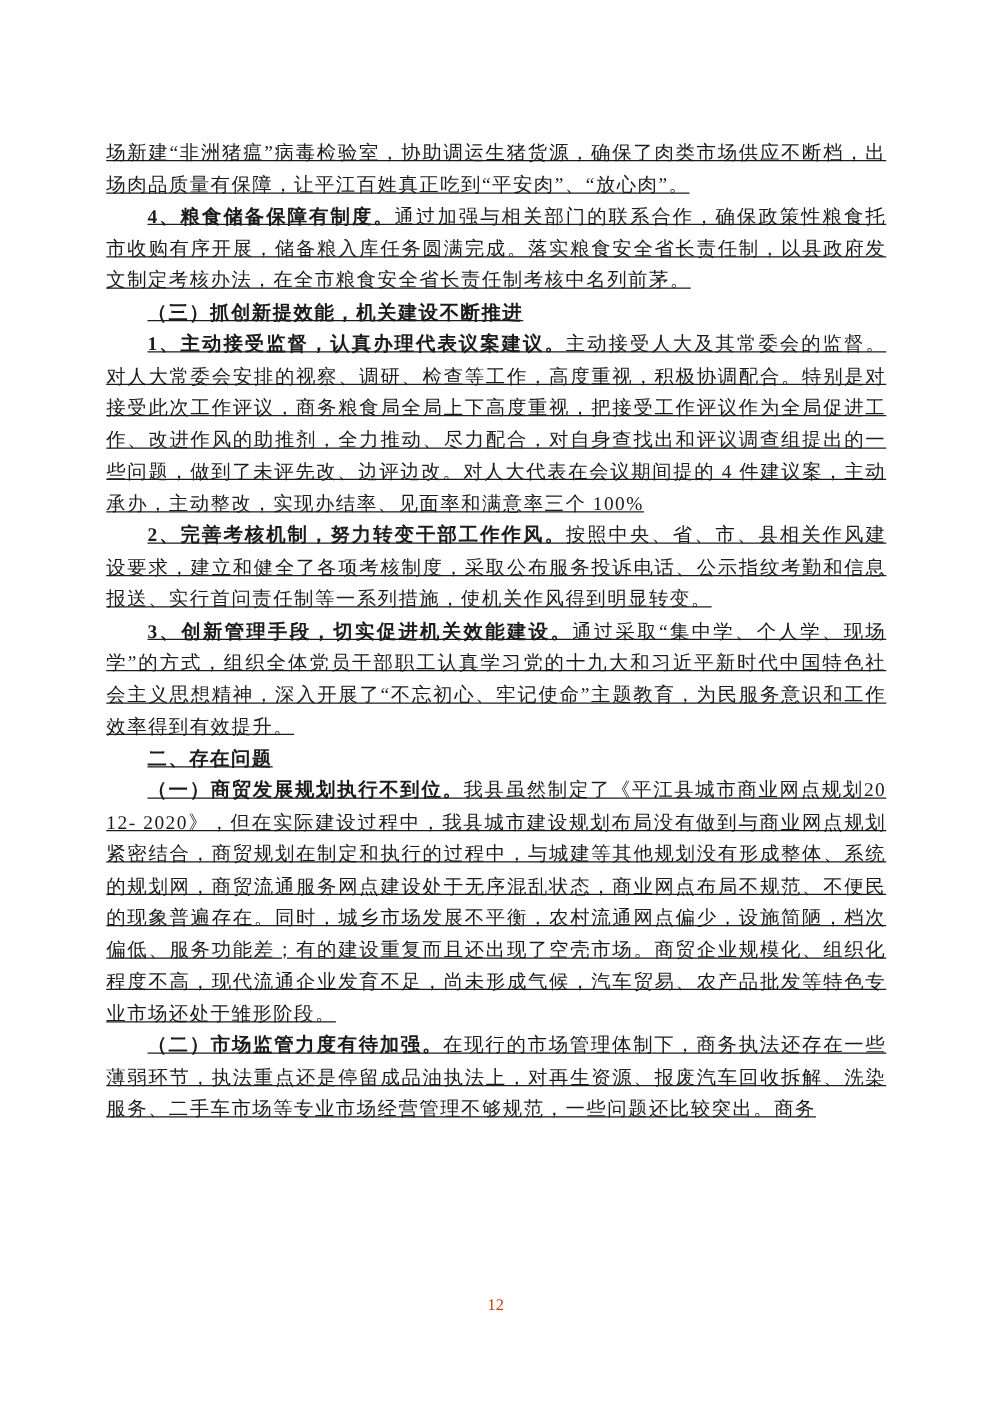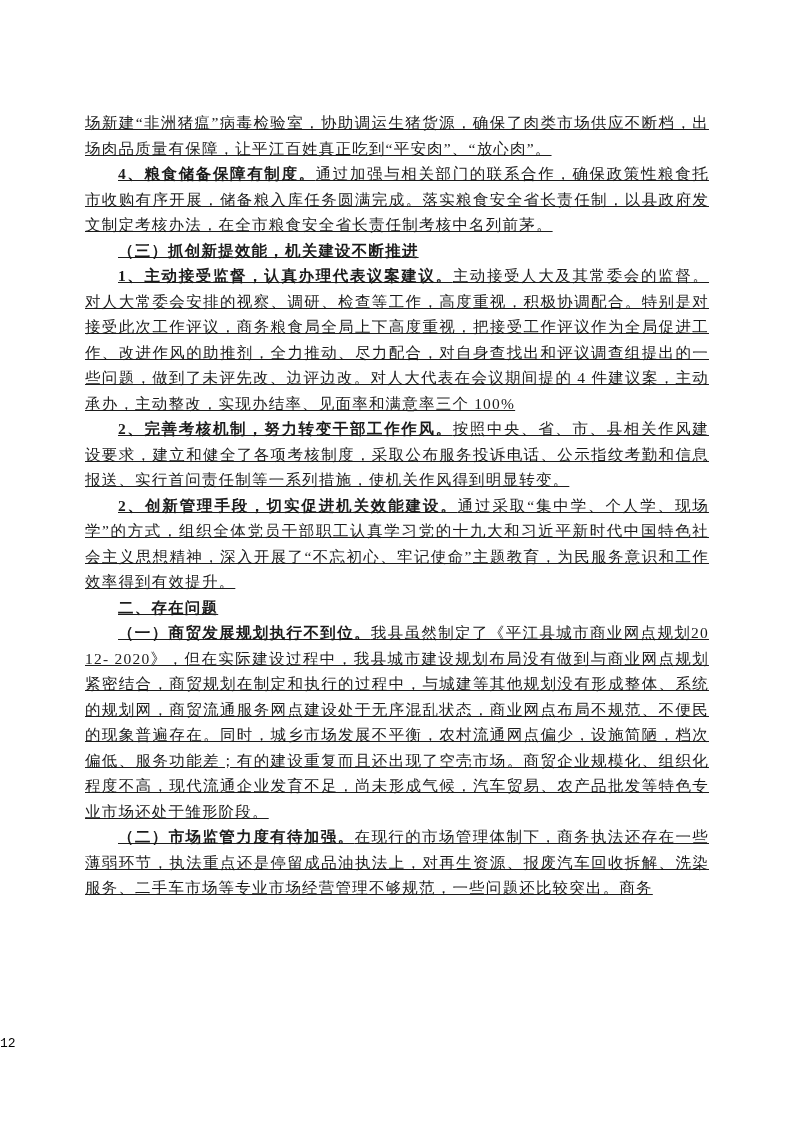--- a/index.html
+++ b/index.html
@@ -32,45 +32,45 @@
   .lead { font-weight: bold; }
   p.hei .lead {
     font-family: "Liberation Sans", "DejaVu Sans", sans-serif;
     font-weight: bold;
   }
   .page-number {
     position: absolute;
     top: 1036px;
     left: 0;
     width: 100%;
-    text-align: left;
+    text-align: center;
     font-size: 13px;
     line-height: 16px;
-    color: #000000;
-    font-family: Liberation Mono, monospace;
+    color: #c2410c;
+    font-family: Liberation Serif, serif;
   }
 </style>
 </head>
 <body>
 
 <div class="page">
   <div class="text-block">
 
     <p class="para"><span class="lead"></span><span>场新建“非洲猪瘟”病毒检验室，协助调运生猪货源，确保了肉类市场供应不断档，出场肉品质量有保障，让平江百姓真正吃到“平安肉”、“放心肉”。</span></p>
 
 
     <p class="para indent"><span class="lead">4、粮食储备保障有制度。</span><span>通过加强与相关部门的联系合作，确保政策性粮食托市收购有序开展，储备粮入库任务圆满完成。落实粮食安全省长责任制，以县政府发文制定考核办法，在全市粮食安全省长责任制考核中名列前茅。</span></p>
 
     <p class="para indent"><span class="lead">（三）抓创新提效能，机关建设不断推进</span><span></span></p>
 
     <p class="para indent"><span class="lead">1、主动接受监督，认真办理代表议案建议。</span><span>主动接受人大及其常委会的监督。对人大常委会安排的视察、调研、检查等工作，高度重视，积极协调配合。特别是对接受此次工作评议，商务粮食局全局上下高度重视，把接受工作评议作为全局促进工作、改进作风的助推剂，全力推动、尽力配合，对自身查找出和评议调查组提出的一些问题，做到了未评先改、边评边改。对人大代表在会议期间提的 4 件建议案，主动承办，主动整改，实现办结率、见面率和满意率三个 100%</span></p>
 
     <p class="para indent"><span class="lead">2、完善考核机制，努力转变干部工作作风。</span><span>按照中央、省、市、县相关作风建设要求，建立和健全了各项考核制度，采取公布服务投诉电话、公示指纹考勤和信息报送、实行首问责任制等一系列措施，使机关作风得到明显转变。</span></p>
 
-    <p class="para indent"><span class="lead">2、创新管理手段，切实促进机关效能建设。</span><span>通过采取“集中学、个人学、现场学”的方式，组织全体党员干部职工认真学习党的十九大和习近平新时代中国特色社会主义思想精神，深入开展了“不忘初心、牢记使命”主题教育，为民服务意识和工作效率得到有效提升。</span></p>
+    <p class="para indent"><span class="lead">3、创新管理手段，切实促进机关效能建设。</span><span>通过采取“集中学、个人学、现场学”的方式，组织全体党员干部职工认真学习党的十九大和习近平新时代中国特色社会主义思想精神，深入开展了“不忘初心、牢记使命”主题教育，为民服务意识和工作效率得到有效提升。</span></p>
 
     <p class="para indent hei"><span class="lead">二、存在问题</span><span></span></p>
 
     <p class="para indent"><span class="lead">（一）商贸发展规划执行不到位。</span><span>我县虽然制定了《平江县城市商业网点规划2012- 2020》，但在实际建设过程中，我县城市建设规划布局没有做到与商业网点规划紧密结合，商贸规划在制定和执行的过程中，与城建等其他规划没有形成整体、系统的规划网，商贸流通服务网点建设处于无序混乱状态，商业网点布局不规范、不便民的现象普遍存在。同时，城乡市场发展不平衡，农村流通网点偏少，设施简陋，档次偏低、服务功能差；有的建设重复而且还出现了空壳市场。商贸企业规模化、组织化程度不高，现代流通企业发育不足，尚未形成气候，汽车贸易、农产品批发等特色专业市场还处于雏形阶段。</span></p>
 
     <p class="para indent"><span class="lead">（二）市场监管力度有待加强。</span><span>在现行的市场管理体制下，商务执法还存在一些薄弱环节，执法重点还是停留成品油执法上，对再生资源、报废汽车回收拆解、洗染服务、二手车市场等专业市场经营管理不够规范，一些问题还比较突出。商务</span></p>
 
   </div>
 
   <div class="page-number">12</div>

